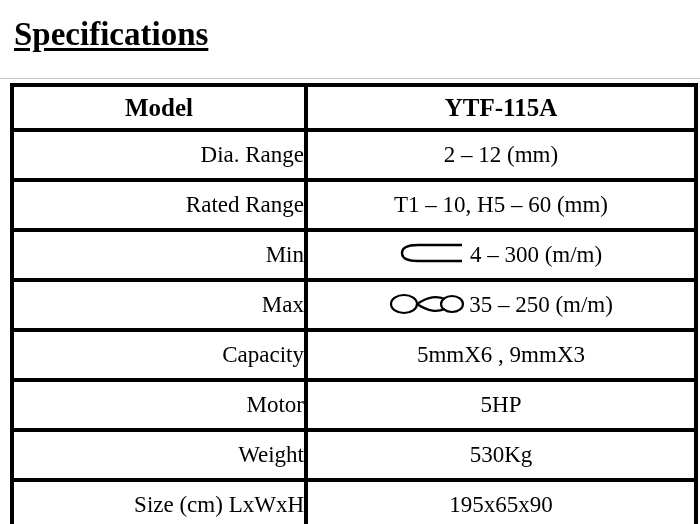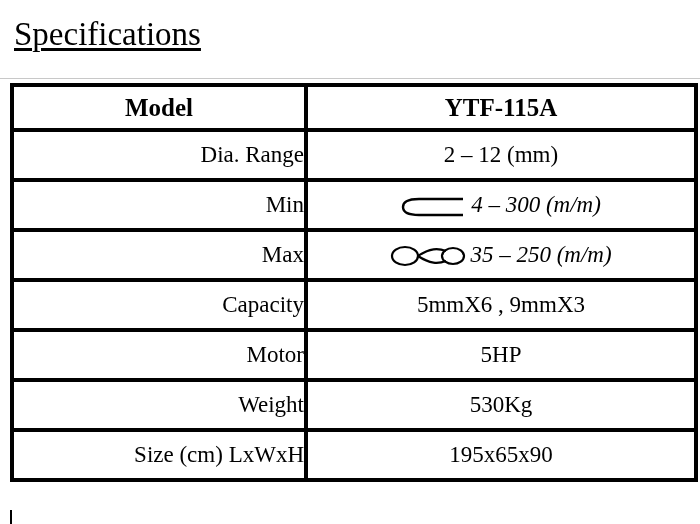--- a/index.html
+++ b/index.html
@@ -20,21 +20,21 @@
     left: 0;
     top: 0;
     width: 700px;
     height: 524px;
   }
   .title {
     position: absolute;
     left: 14px;
     top: 16px;
     font-size: 33px;
-    font-weight: normal;
+    font-weight: bold;
     letter-spacing: 0px;
     text-decoration: underline;
     text-underline-offset: 3px;
     font-family: "Liberation Serif", serif;
   }
   .hrule {
     position: absolute;
     left: 0px;
     top: 78px;
     width: 700px;
@@ -71,25 +71,24 @@
     width: 386px;
     text-align: center;
     margin-top: 36px;
   }
   .header .col-label {
     text-align: center !important;
     padding-left: 0 !important;
   }
   .val-inner {
     display: flex;
-    align-items: flex-end;
+    align-items: flex-start;
     justify-content: center;
     gap: 4px;
     white-space: nowrap;
-    font-style: italic;
   }
   .icon-min {
     display: inline-block;
     width: 66px;
     height: 22px;
     flex: none;
   }
   .icon-max {
     display: inline-block;
     width: 76px;
@@ -118,20 +117,24 @@
       <tr class="header">
         <td class="col-label">Model</td>
         <td class="col-value">YTF-115A</td>
       </tr>
 
       <tr>
         <td class="col-label">Dia. Range</td>
         <td class="col-value">2 – 12  (mm)</td>
       </tr>
 
+      <tr>
+        <td class="col-label">Rated Range</td>
+        <td class="col-value">T1 – 10, H5 – 60 (mm)</td>
+      </tr>
 
       <tr>
         <td class="col-label">Min</td>
         <td class="col-value">
           <span class="val-inner">
             <span class="icon-min">
               <svg viewBox="0 0 66 22" width="66" height="22" xmlns="http://www.w3.org/2000/svg">
                 <path d="M62 3 H18 C6 3 2 6.5 2 11 C2 15.5 6 19 18 19 H62" fill="none" stroke="#000000" stroke-width="2.4"></path>
               </svg>
             </span>

